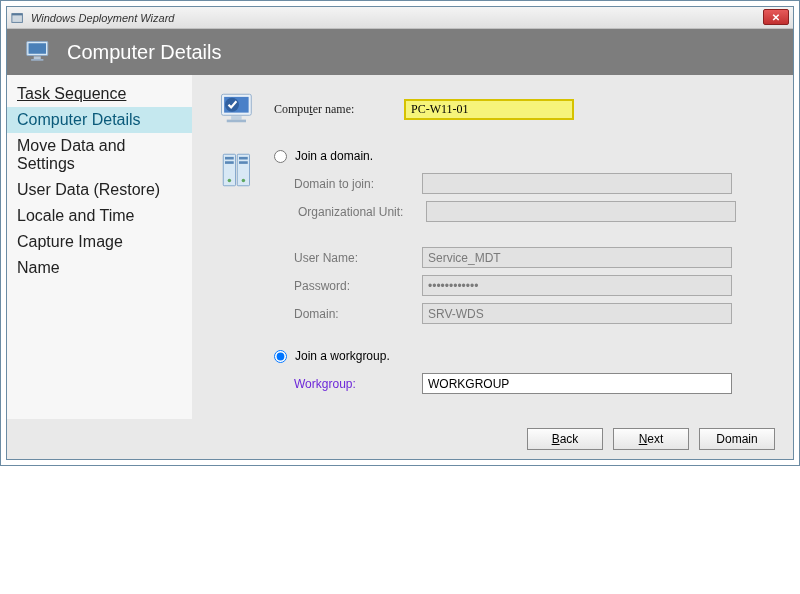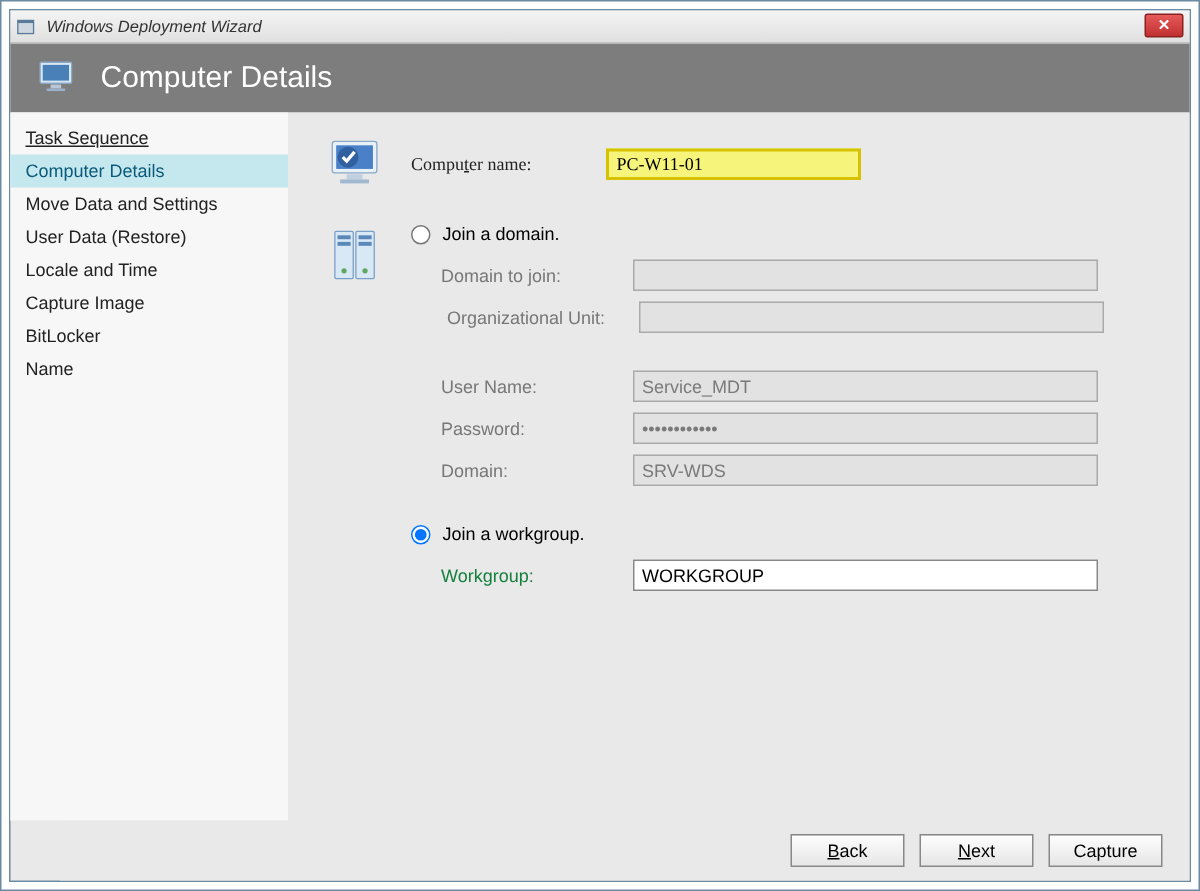--- a/index.html
+++ b/index.html
@@ -7,21 +7,21 @@
       font-family: "Segoe UI", Tahoma, sans-serif;
       font-size: 12px;
       background: #fff;
       width: 800px;
       height: 594px;
       overflow: hidden;
     }
     .outer-border {
       border: 1px solid #6b8ba3;
       width: 800px;
-      height: 594px;
+      height: 466px;
       padding: 5px;
       background: #fff;
     }
     .inner-border {
       border: 1px solid #6b8ba3;
       width: 100%;
       height: 100%;
       display: flex;
       flex-direction: column;
       background: #e9e9e9;
@@ -84,21 +84,21 @@
       display: flex;
       background: #e9e9e9;
     }
     .sidebar {
       width: 185px;
       background: #f7f7f7;
       padding: 6px 0;
     }
     .side-item {
       padding: 4px 26px 4px 10px;
-      font-size: 12px;
+      font-size: 16px;
       color: #222;
       cursor: pointer;
     }
     .side-item.link { text-decoration: underline; }
     .side-item.active {
       background: #c5e8ef;
       color: #0a5a7a;
     }
     .main {
       flex: 1;
@@ -148,21 +148,21 @@
     }
     .field-row {
       display: flex;
       align-items: center;
       margin-bottom: 7px;
       margin-left: 76px;
     }
     .field-label {
       width: 128px;
       font-size: 12px;
-      color: #15803d;
+      color: #6d28d9;
     }
     .field-label.disabled { color: #777; }
     .buttonbar {
       height: 40px;
       display: flex;
       justify-content: flex-end;
       align-items: center;
       gap: 10px;
       padding-right: 18px;
       background: #e9e9e9;
@@ -207,21 +207,20 @@
     </div>
 
     <div class="content">
       <div class="sidebar">
         <div class="side-item link">Task Sequence</div>
         <div class="side-item active">Computer Details</div>
         <div class="side-item">Move Data and Settings</div>
         <div class="side-item">User Data (Restore)</div>
         <div class="side-item">Locale and Time</div>
         <div class="side-item">Capture Image</div>
-        <div class="side-item">BitLocker</div>
         <div class="side-item">Name</div>
       </div>
 
       <div class="main">
 
         <div class="section-top">
           <svg class="section-icon" viewBox="0 0 48 48">
             <rect x="4" y="6" width="34" height="24" rx="2" fill="#e8f0f8" stroke="#8aa8c8"></rect>
             <rect x="7" y="9" width="28" height="18" fill="#4a80c8"></rect>
             <rect x="15" y="31" width="12" height="4" fill="#c0d0e0"></rect>
@@ -300,17 +299,17 @@
 
           </div>
         </div>
 
       </div>
     </div>
 
     <div class="buttonbar">
       <button class="btn"><span style="text-decoration:underline">B</span>ack</button>
       <button class="btn"><span style="text-decoration:underline">N</span>ext</button>
-      <button class="btn">Capture</button>
+      <button class="btn">Domain</button>
     </div>
 
   </div>
 </div>
 
 </body></html>

